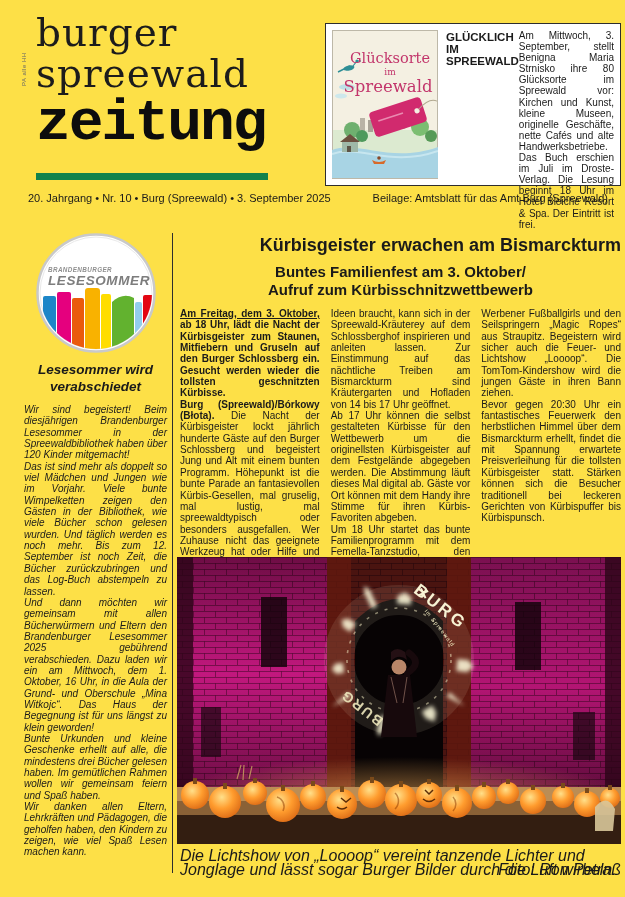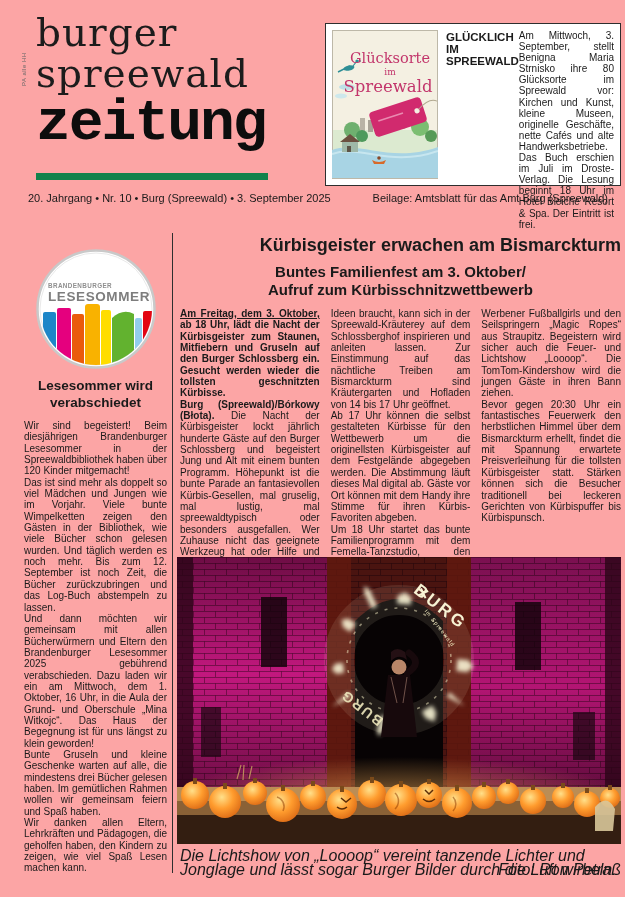--- a/index.html
+++ b/index.html
@@ -1,16 +1,16 @@
 <!DOCTYPE html>
 <html lang="de"><head>
 <meta charset="utf-8">
 <style>
   html,body{margin:0;padding:0;background:#888;}
-  .page{position:relative;width:625px;height:897px;background:#fca5a5;margin:0 auto;
+  .page{position:relative;width:625px;height:897px;background:#fde047;margin:0 auto;
         font-family:"Liberation Sans",sans-serif;color:#1a1a1a;overflow:hidden;}
 
   
   .edge-text{position:absolute;left:-1px;top:52px;font-size:6px;color:#666;
              transform:rotate(-90deg);transform-origin:28px 6px;letter-spacing:.5px;}
   .masthead{position:absolute;left:36px;top:12px;z-index:2;}
   .mast-serif{font-family:"DejaVu Serif",serif;font-weight:400;font-size:39px;
               line-height:41px;color:#1c1c1c;letter-spacing:1px;}
   .mast-black{font-family:Liberation Mono, monospace;font-weight:bold;font-size:58px;
               line-height:64px;letter-spacing:-2px;color:#0d0d0d;margin-top:-2px;}
@@ -24,21 +24,21 @@
         border:1.5px solid #2e2e2e;box-sizing:border-box;display:flex;padding:6px;gap:8px;background:#fff;}
   .gcover{flex:0 0 106px;}
   .gtext{flex:1;display:flex;flex-direction:row;}
   .gtitle{font-size:11.5px;font-weight:bold;margin:1px 0 8px;}
   .gbody{font-size:10px;line-height:11.1px;text-align:justify;}
 
   
   .vrule{position:absolute;left:172px;top:233px;width:1px;height:640px;background:#2e2e2e;}
 
   
-  .leftcol{position:absolute;left:24px;top:248px;width:143px;}
+  .leftcol{position:absolute;left:24px;top:232px;width:143px;font-style:italic;}
   .leftcol .logo{display:block;margin:0 auto 8px;}
   .lheading{font-size:13.5px;font-weight:bold;text-align:center;line-height:16.5px;margin:4px 0 9px;}
   .ltext p{margin:0;font-size:10px;line-height:11.35px;text-align:justify;hyphens:auto;}
 
   
   .main{position:absolute;left:180px;top:234px;width:441px;}
   .headline{font-size:18px;font-weight:bold;text-align:right;line-height:22px;}
   .subhead{font-size:15px;font-weight:bold;text-align:center;line-height:18px;margin-top:7px;}
   .body3{margin-top:9px;height:259px;columns:3;column-gap:11px;column-fill:auto;
          font-size:10px;line-height:11.35px;text-align:justify;hyphens:auto;overflow:hidden;}
@@ -148,21 +148,21 @@
         <path d="M77 70 q11 -10 22 -4 l0 58 l-22 0 Z" fill="#62b22f"></path>
         <rect x="100" y="70" width="7" height="54" rx="2" fill="#92cdec"></rect>
         <rect x="108" y="63" width="12" height="61" rx="2" fill="#e30613"></rect>
       </g>
     </svg>
     <div class="lheading">Lesesommer wird verabschiedet</div>
     <div class="ltext">
       <p>Wir sind begeistert! Beim diesjährigen Brandenburger Lesesommer in der Spreewaldbibliothek haben über 120 Kinder mitgemacht!</p>
       <p>Das ist sind mehr als doppelt so viel Mädchen und Jungen wie im Vorjahr. Viele bunte Wimpelketten zeigen den Gästen in der Bibliothek, wie viele Bücher schon gelesen wurden. Und täglich werden es noch mehr. Bis zum 12. September ist noch Zeit, die Bücher zurückzubringen und das Log-Buch abstempeln zu lassen.</p>
       <p>Und dann möchten wir gemeinsam mit allen Bücherwürmern und Eltern den Brandenburger Lesesommer 2025 gebührend verabschieden. Dazu laden wir ein am Mittwoch, dem 1. Oktober, 16 Uhr, in die Aula der Grund- und Oberschule „Mina Witkojc“. Das Haus der Begegnung ist für uns längst zu klein geworden!</p>
-      <p>Bunte Gruseln und kleine Geschenke warten auf alle, die mindestens drei Bücher gelesen haben. Im gemütlichen Rahmen wollen wir gemeinsam feiern und Spaß haben.</p>
+      <p>Bunte Urkunden und kleine Geschenke erhellt auf alle, die mindestens drei Bücher gelesen haben. Im gemütlichen Rahmen wollen wir gemeinsam feiern und Spaß haben.</p>
       <p>Wir danken allen Eltern, Lehrkräften und Pädagogen, die geholfen haben, den Kindern zu zeigen, wie viel Spaß Lesen machen kann.</p>
     </div>
   </div>
 
   <div class="main">
     <div class="headline">Kürbisgeister erwachen am Bismarckturm</div>
     <div class="subhead">
       <div>Buntes Familienfest am 3. Oktober/</div>
       <div>Aufruf zum Kürbisschnitzwettbewerb</div>
     </div>

